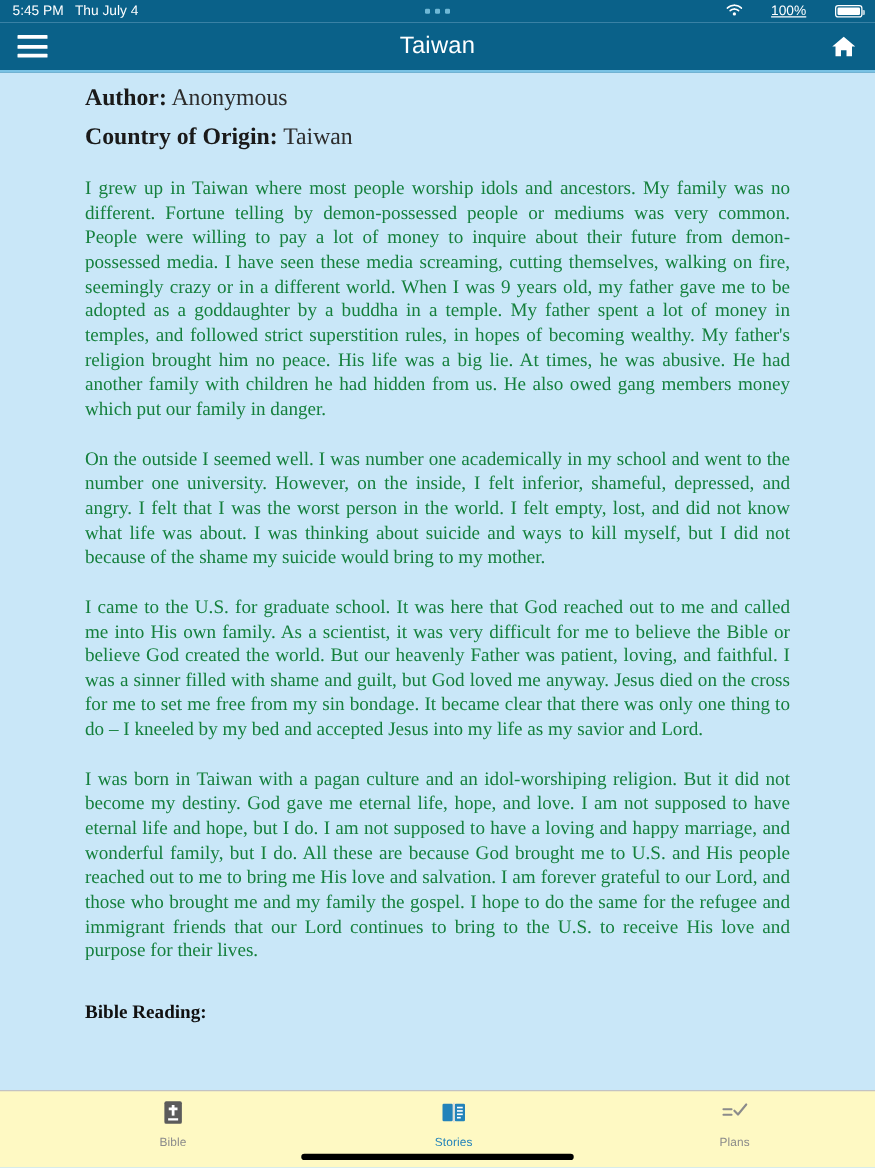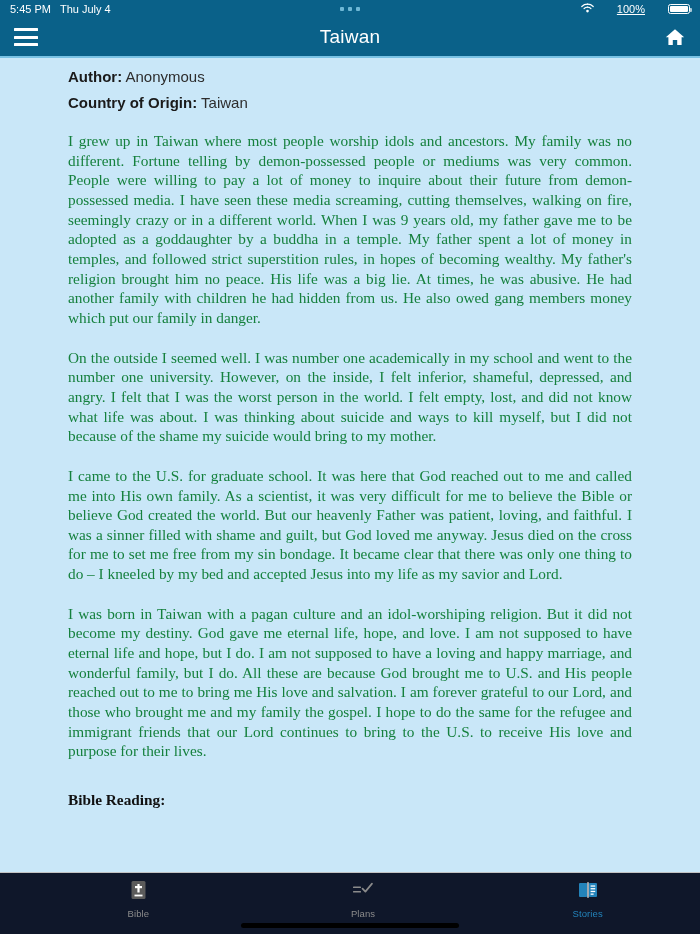--- a/index.html
+++ b/index.html
@@ -104,22 +104,22 @@
     display: flex; justify-content: center;
     padding: 12px 0 8px 0;
   }
 
   .article {
     padding: 0 68px 0 68px;
     color: #111111;
   }
 
   .meta-line {
-    font-family: Liberation Sans, sans-serif;
-    font-size: 15px;
+    font-family: Liberation Serif, serif;
+    font-size: 19px;
     color: #1a1a1a;
     margin-bottom: 9px;
   }
   .meta-line .lbl { font-weight: bold; }
   .meta-line .val { color: #2d2d2d; }
   .meta-line.first { margin-top: 10px; }
 
   .body-p {
     font-family: "Liberation Serif", serif;
     font-size: 15.3px;
@@ -135,21 +135,21 @@
     font-weight: bold;
     font-size: 15.3px;
     color: #111111;
     margin-top: 30px;
   }
 
   
   .tabbar {
     flex: 0 0 auto;
     height: 62px;
-    background: #0f172a;
+    background: #fef9c3;
     border-top: 1px solid #c3c3c3;
     display: flex;
     align-items: flex-start;
     padding-top: 7px;
     position: relative;
     padding-left: 26px;
   }
   .tab {
     flex: 1 1 0;
     display: flex; flex-direction: column;
@@ -250,44 +250,44 @@
     <div class="tab">
       <span>
         <svg width="17" height="20" viewBox="0 0 17 20">
           <rect x="1.5" y="1" width="14" height="18" rx="1.5" fill="#5b5b5b"></rect>
           <rect x="7.4" y="4" width="2.2" height="8.5" fill="#ffffff"></rect>
           <rect x="5" y="6" width="7" height="2.2" fill="#ffffff"></rect>
           <rect x="4.5" y="14.6" width="8" height="1.8" fill="#ffffff"></rect>
         </svg>
       </span>
       <span class="tab-label">Bible</span>
-    </div>
-
-    <div class="tab">
-      <span>
-        <svg width="22" height="20" viewBox="0 0 22 20">
-          <rect x="1" y="6.5" width="8" height="1.6" rx="0.6" fill="#8b8b8b"></rect>
-          <rect x="1" y="11" width="8" height="1.6" rx="0.6" fill="#8b8b8b"></rect>
-          <path d="M10.5 8.6 L13.4 11.6 L20 3.6" stroke="#8b8b8b" stroke-width="1.7" fill="none" stroke-linecap="round" stroke-linejoin="round"></path>
-        </svg>
-      </span>
-      <span class="tab-label">Plans</span>
     </div>
 
     <div class="tab active">
       <span>
         <svg width="20" height="20" viewBox="0 0 20 20">
           <rect x="1" y="3" width="8.2" height="14" rx="1" fill="#2383ba"></rect>
           <rect x="10.8" y="3" width="8.2" height="14" rx="1" fill="#2383ba"></rect>
           <rect x="12.6" y="5.4" width="4.6" height="1.3" fill="#ffffff"></rect>
           <rect x="12.6" y="8.1" width="4.6" height="1.3" fill="#ffffff"></rect>
           <rect x="12.6" y="10.8" width="4.6" height="1.3" fill="#ffffff"></rect>
           <rect x="12.6" y="13.5" width="3" height="1.3" fill="#ffffff"></rect>
           <rect x="9.3" y="2.2" width="1.4" height="15.6" fill="#dedede"></rect>
         </svg>
       </span>
       <span class="tab-label">Stories</span>
     </div>
 
+    <div class="tab">
+      <span>
+        <svg width="22" height="20" viewBox="0 0 22 20">
+          <rect x="1" y="6.5" width="8" height="1.6" rx="0.6" fill="#8b8b8b"></rect>
+          <rect x="1" y="11" width="8" height="1.6" rx="0.6" fill="#8b8b8b"></rect>
+          <path d="M10.5 8.6 L13.4 11.6 L20 3.6" stroke="#8b8b8b" stroke-width="1.7" fill="none" stroke-linecap="round" stroke-linejoin="round"></path>
+        </svg>
+      </span>
+      <span class="tab-label">Plans</span>
+    </div>
+
     <div class="home-indicator"></div>
   </div>
 
 </div>
 
 </body></html>

